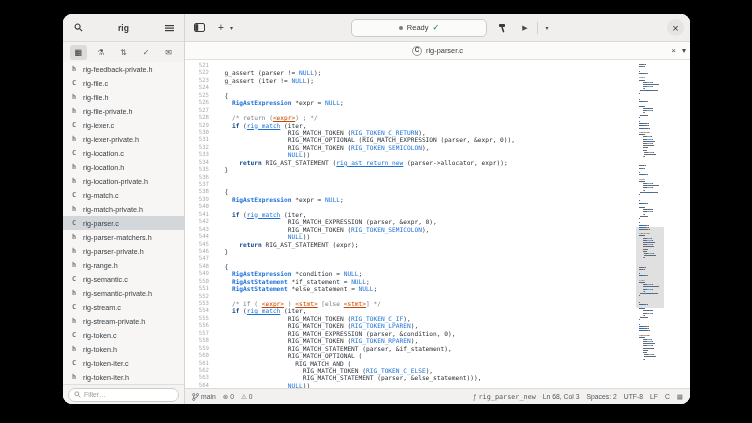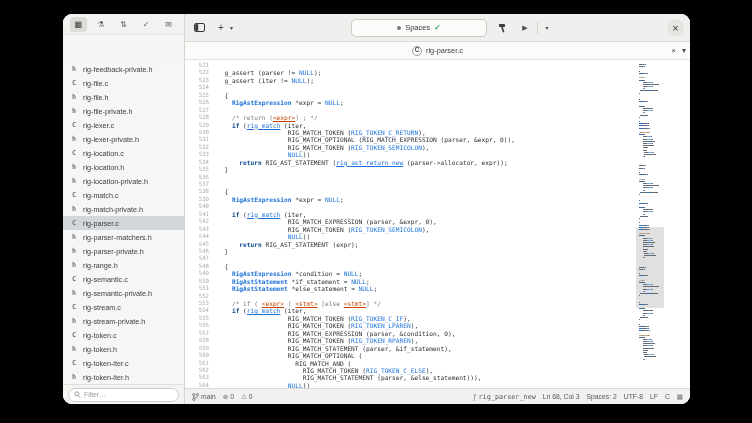--- a/index.html
+++ b/index.html
@@ -70,20 +70,40 @@
   .sb-spacer{flex:1;}
   .mono{font-family:"DejaVu Sans Mono",monospace;}
   svg{display:block;}
 </style>
 </head>
 <body>
 
 <div class="window">
 
   <div class="sidebar">
+    <div class="sb-header">
+      <div class="icon-btn">
+        <span>
+          <svg width="9" height="9" viewBox="0 0 10 10">
+              <circle cx="4" cy="4" r="2.8" fill="none" stroke="#3a3a3a" stroke-width="1.2"></circle>
+              <line x1="6.2" y1="6.2" x2="9" y2="9" stroke="#3a3a3a" stroke-width="1.2"></line>
+            </svg>
+        </span>
+      </div>
+      <div class="sb-title">rig</div>
+      <div class="icon-btn">
+        <span>
+          <svg width="9" height="8" viewBox="0 0 9 8">
+              <rect x="0" y="1" width="9" height="1.2" fill="#3a3a3a"></rect>
+              <rect x="0" y="3.5" width="9" height="1.2" fill="#3a3a3a"></rect>
+              <rect x="0" y="6" width="9" height="1.2" fill="#3a3a3a"></rect>
+            </svg>
+        </span>
+      </div>
+    </div>
     <div class="switcher">
         <div class="sw-btn active">
           <span>▦</span>
         </div>
         <div class="sw-btn">
           <span>⚗</span>
         </div>
         <div class="sw-btn">
           <span>⇅</span>
         </div>
@@ -216,21 +236,21 @@
         <span style="font-size:10px;">+</span>
       </div>
       <div class="icon-btn" style="width:9px;margin-left:-2px;">
         <span style="font-size:6px;">▾</span>
       </div>
 
       <div class="mh-spacer"></div>
 
       <div class="status-pill">
         <span class="pill-dot"></span>
-        <span>Spaces</span>
+        <span>Ready</span>
         <span class="check">✓</span>
       </div>
 
       <div class="icon-btn hdr-ib">
         <span>
           <svg width="10" height="10" viewBox="0 0 10 10">
               <rect x="1" y="1" width="6" height="3" rx="0.8" fill="#3a3a3a"></rect>
               <rect x="4" y="3.5" width="1.6" height="6" rx="0.8" fill="#3a3a3a" transform="rotate(-18 4.8 6.5)"></rect>
             </svg>
         </span>

